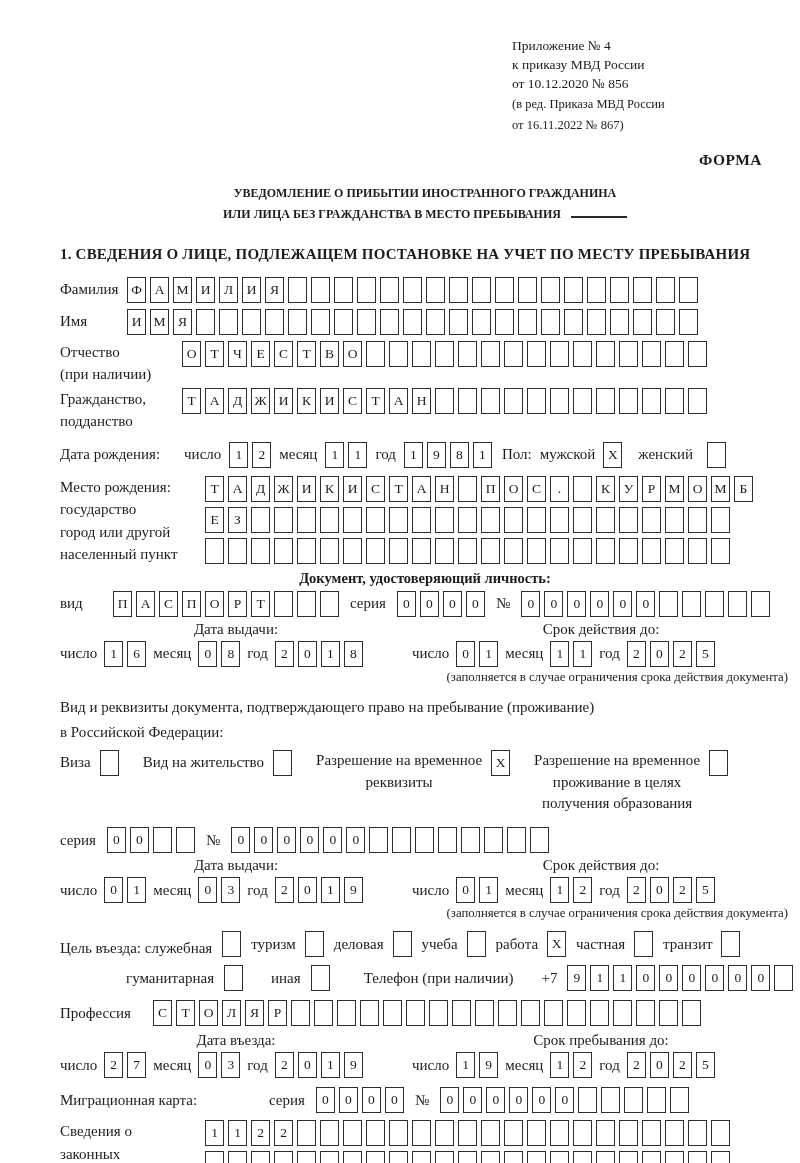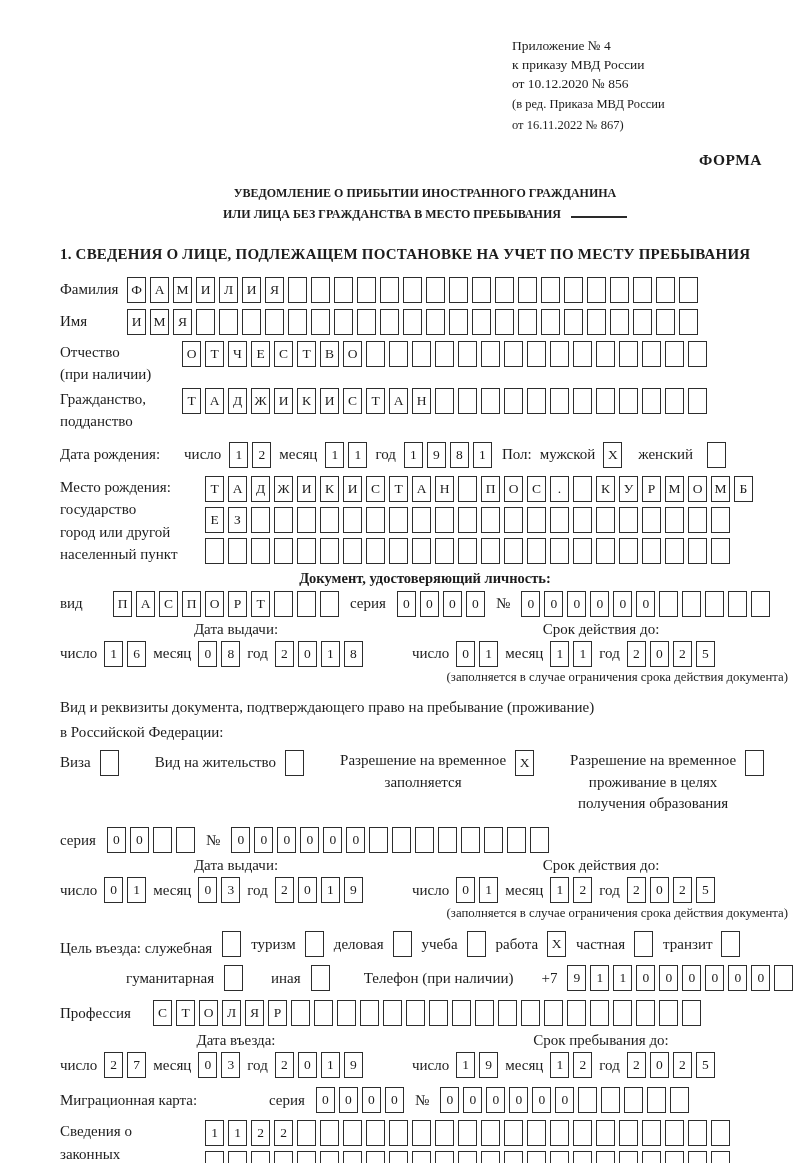--- a/index.html
+++ b/index.html
@@ -403,37 +403,37 @@
       </div>
     </div>
   </div>
   <div class="fillnote">(заполняется в случае ограничения срока действия документа)</div>
 
   <div class="intro">
     <div>Вид и реквизиты документа, подтверждающего право на пребывание (проживание)</div>
     <div>в Российской Федерации:</div>
   </div>
 
-  <div class="optrow" style="gap:36px;font-family:Liberation Serif, serif;">
+  <div class="optrow" style="gap:24px;font-family:Liberation Serif, serif;">
     <span class="opt">
       <span>Виза</span>
       <span class="cells">
           <span class="cell"></span>
         </span>
     </span>
     <span class="opt">
       <span>Вид на жительство</span>
       <span class="cells">
           <span class="cell"></span>
         </span>
     </span>
     <span class="opt-ml">
       <span class="optlines">
         <span style="display:block">Разрешение на временное</span>
-        <span style="display:block">заполняется</span>
+        <span style="display:block">реквизиты</span>
       </span>
       <span class="cells">
           <span class="cell">X</span>
         </span>
     </span>
     <span class="opt-ml">
       <span class="optlines">
         <span style="display:block">Разрешение на временное</span>
         <span style="display:block">проживание в целях</span>
         <span style="display:block">получения образования</span>

